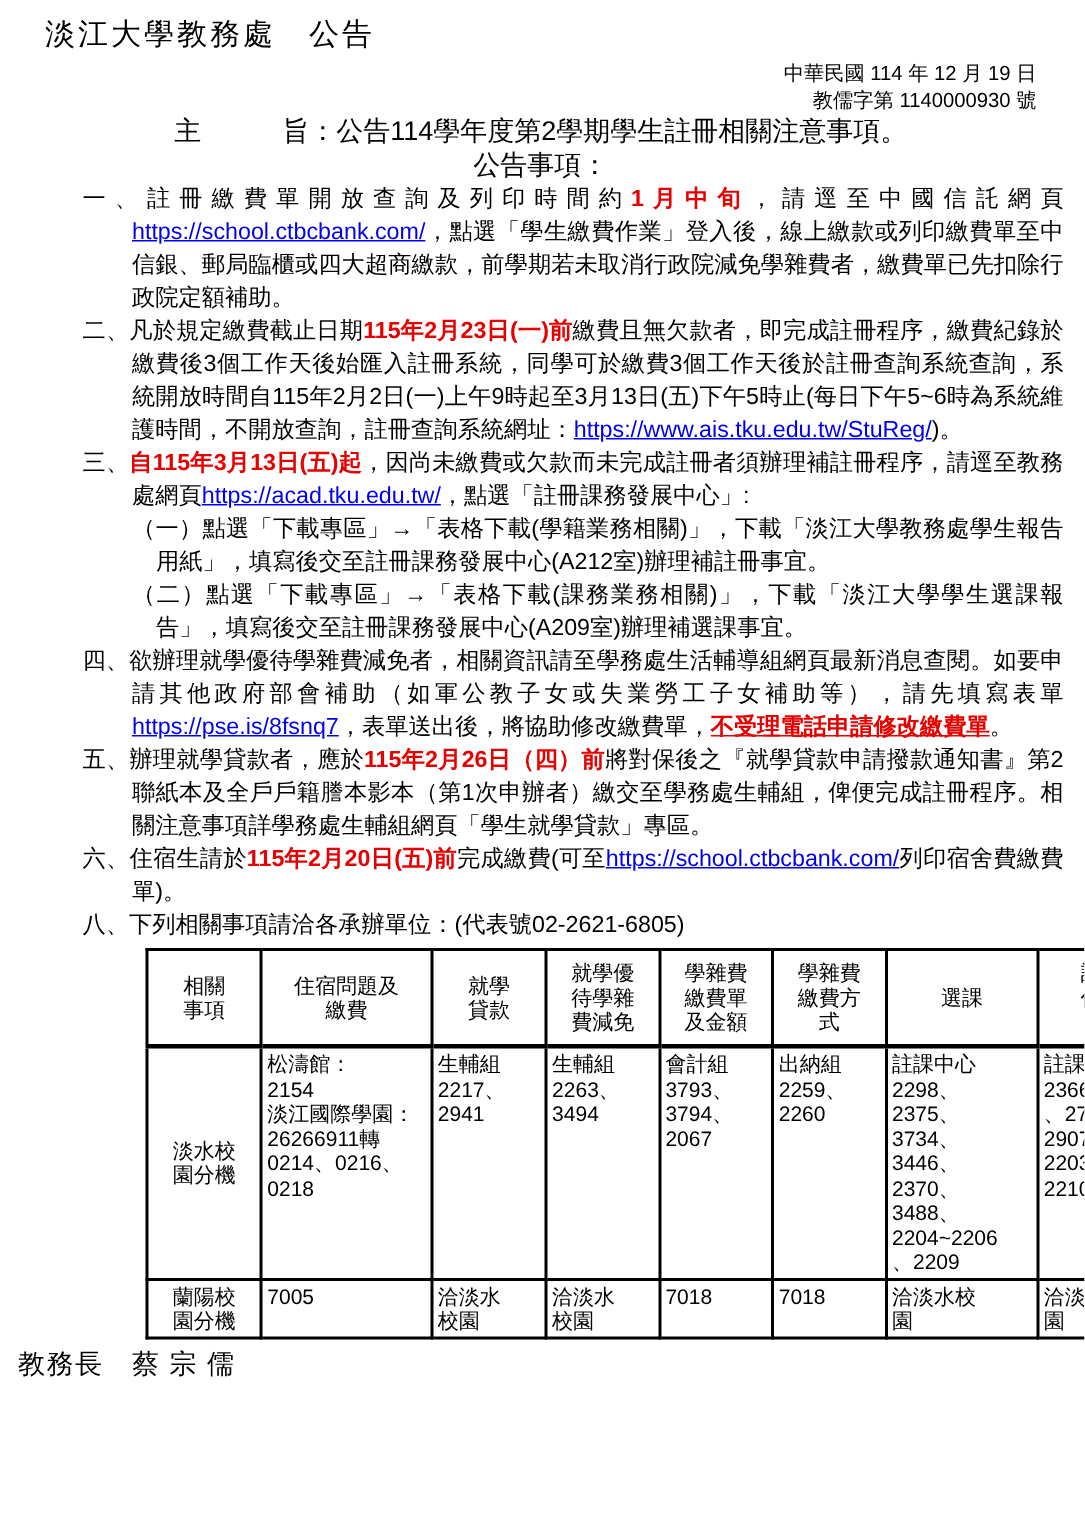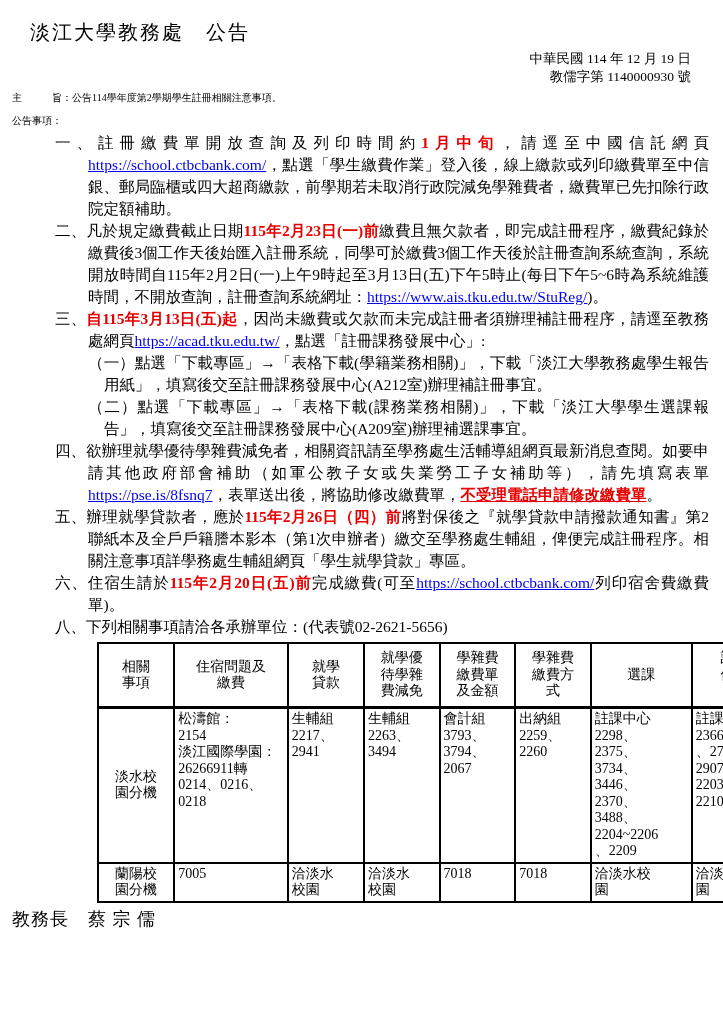--- a/index.html
+++ b/index.html
@@ -1,24 +1,24 @@
 <!DOCTYPE html>
 <html><head>
 <meta charset="utf-8">
 <style>
   html,body { margin:0; padding:0; background:#fff; }
   .page {
     position:relative; width:723px; height:1024px; box-sizing:border-box;
     background:#fff; color:#000; overflow:hidden;
-    padding:19px 14px 0 12px;
-    font-family:Liberation Serif, serif;
+    padding:9px 14px 0 12px;
+    font-family:Liberation Sans, sans-serif;
   }
   .title { font-size:20px; margin-left:18px; letter-spacing:2px; }
   .meta  { text-align:right; font-size:13.5px; line-height:18px; margin-top:4px; margin-right:18px; }
-  .subject, .announce-label { font-size:10px; line-height:23px; }
+  .subject, .announce-label { font-size:18px; line-height:23px;text-align:center; }
   .items { font-size:15.5px; line-height:22px; }
   .item  { margin-left:76px; }
   .item-main { text-indent:-33px; text-align:justify; }
   .subitem   { padding-left:16px; text-indent:-16px; text-align:justify; }
   .red  { color:#e60000; font-weight:bold; }
   .redu { color:#e60000; font-weight:bold; text-decoration:underline; }
   .link  { color:#0000ee; text-decoration:underline; cursor:pointer; }
   .linkb { color:#000;    text-decoration:underline; cursor:pointer; }
   table.contact-table {
     border-collapse:collapse; table-layout:fixed;
@@ -64,21 +64,21 @@
     <div class="item">
       <div class="item-main"><span>四、欲辦理就學優待學雜費減免者，相關資訊請至學務處生活輔導組網頁最新消息查閱。如要申請其他政府部會補助（如軍公教子女或失業勞工子女補助等），請先填寫表單</span><span class="link">https://pse.is/8fsnq7</span><span>，表單送出後，將協助修改繳費單，</span><span class="redu">不受理電話申請修改繳費單</span><span>。</span></div>
     </div>
     <div class="item">
       <div class="item-main"><span>五、辦理就學貸款者，應於</span><span class="red">115年2月26日（四）前</span><span>將對保後之『就學貸款申請撥款通知書』第2聯紙本及全戶戶籍謄本影本（第1次申辦者）繳交至學務處生輔組，俾便完成註冊程序。相關注意事項詳學務處生輔組網頁「學生就學貸款」專區。</span></div>
     </div>
     <div class="item">
       <div class="item-main"><span>六、住宿生請於</span><span class="red">115年2月20日(五)前</span><span>完成繳費(可至</span><span class="link">https://school.ctbcbank.com/</span><span>列印宿舍費繳費單)。</span></div>
     </div>
     <div class="item">
-      <div class="item-main"><span>八、下列相關事項請洽各承辦單位：(代表號02-2621-5656)</span></div>
+      <div class="item-main"><span>八、下列相關事項請洽各承辦單位：(代表號02-2621-6805)</span></div>
     </div>
   </div>
 
   <table class="contact-table">
     <colgroup>
       <col style="width:11%">
         <col style="width:16.4%">
         <col style="width:11%">
         <col style="width:10.9%">
       <col style="width:10.9%">

